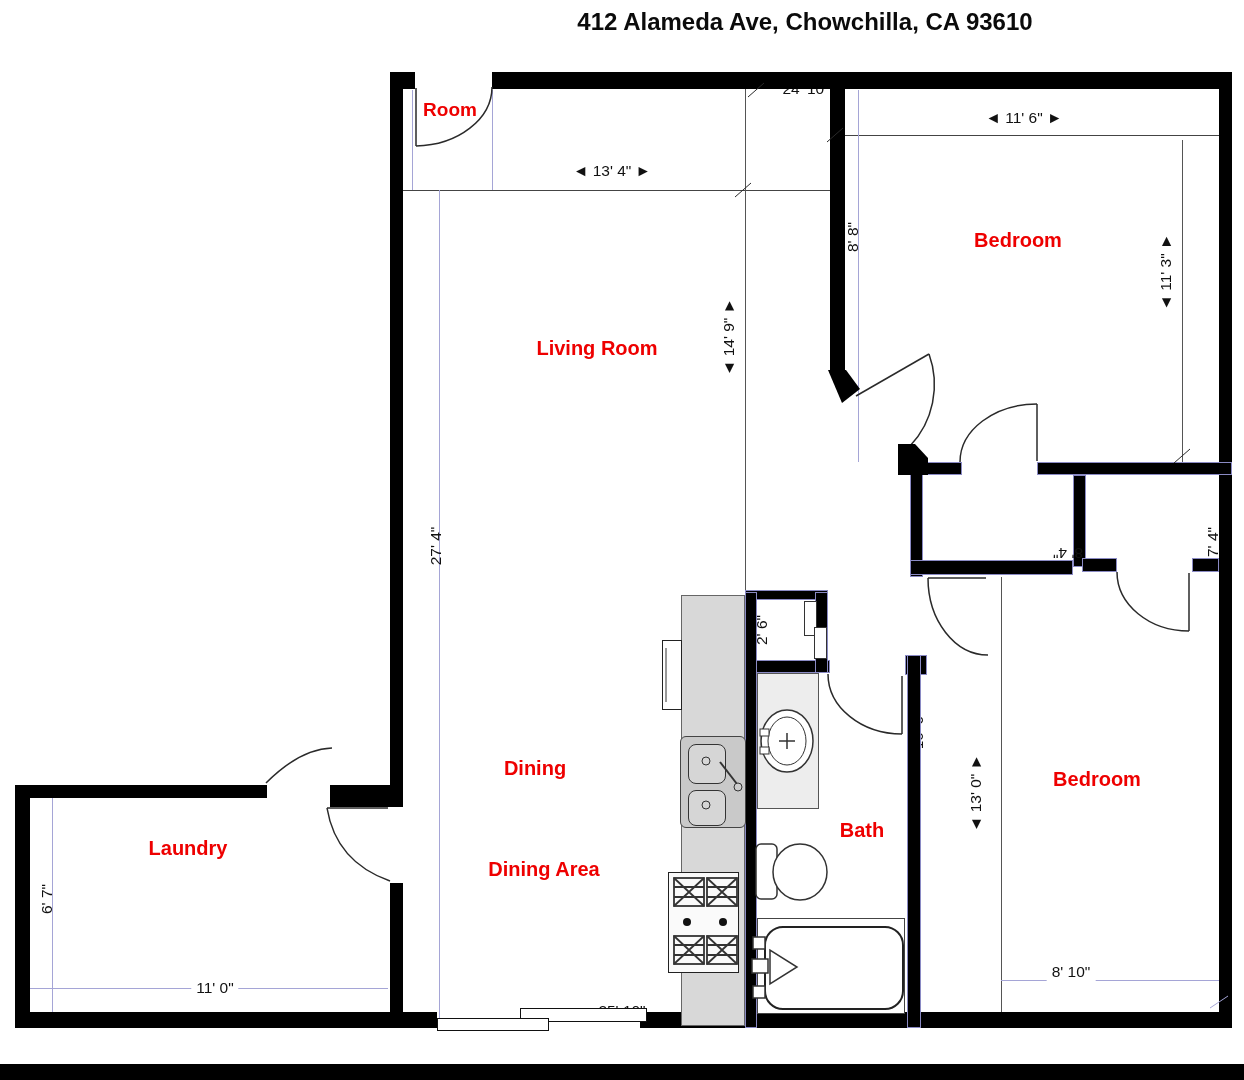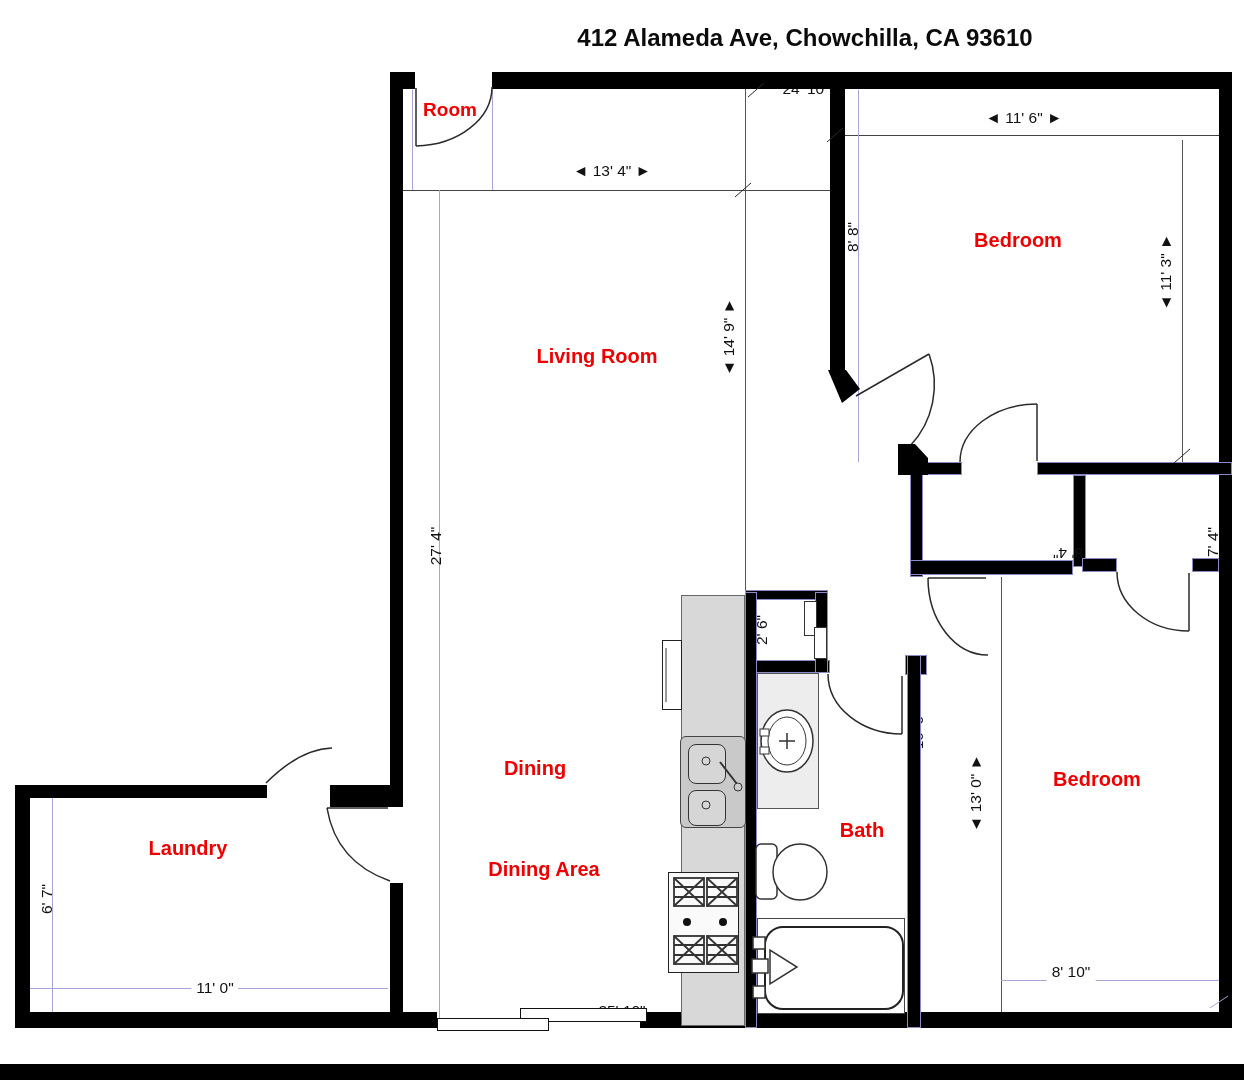--- a/index.html
+++ b/index.html
@@ -18,21 +18,21 @@
   .title{font-size:24px;font-weight:bold;color:#0b0b0b;}
   .bgw{background:#fff;padding:0 5px;}
   .fix{position:absolute;z-index:3;box-sizing:border-box;}
   svg.ov{position:absolute;left:0;top:0;z-index:4;pointer-events:none;}
 </style>
 </head>
 <body>
 
 <div id="plan">
 
-  <div class="txt title" style="left:805px;top:38px;text-align:center;">412 Alameda Ave, Chowchilla, CA 93610</div>
+  <div class="txt title" style="left:805px;top:22px;text-align:center;">412 Alameda Ave, Chowchilla, CA 93610</div>
 
   <div class="dl" style="left:398px;top:190px;width:434px;height:1px;background:#444;"></div>
   <div class="dl" style="left:745px;top:88px;width:1px;height:504px;background:#555;"></div>
   <div class="dl" style="left:439px;top:190px;width:1px;height:836px;background:#a5a5d6;"></div>
   <div class="dl" style="left:845px;top:135px;width:374px;height:1px;background:#444;"></div>
   <div class="dl" style="left:858px;top:90px;width:1px;height:372px;background:#a5a5d6;"></div>
   <div class="dl" style="left:1182px;top:140px;width:1px;height:322px;background:#555;"></div>
   <div class="dl" style="left:412px;top:90px;width:1px;height:100px;background:#a5a5d6;"></div>
   <div class="dl" style="left:492px;top:90px;width:1px;height:100px;background:#a5a5d6;"></div>
   <div class="dl" style="left:52px;top:798px;width:1px;height:228px;background:#a5a5d6;"></div>
@@ -152,21 +152,21 @@
         <rect x="707" y="936" width="30" height="28"></rect>
           <path d="M707,936 l30,28 M737,936 l-30,28 M707,945 h30 M707,955 h30"></path>
       </g>
       <circle cx="687" cy="922" r="4" fill="#111" stroke="none"></circle>
       <circle cx="723" cy="922" r="4" fill="#111" stroke="none"></circle>
       <path d="M666,648 v54" stroke-width="1"></path>
     </g>
   </svg>
 
   <div class="txt room room-sm" style="left:450px;top:110px;">Room</div>
-  <div class="txt room" style="left:597px;top:356px;">Living Room</div>
+  <div class="txt room" style="left:597px;top:348px;">Living Room</div>
   <div class="txt room" style="left:1018px;top:240px;">Bedroom</div>
   <div class="txt room" style="left:1097px;top:779px;">Bedroom</div>
   <div class="txt room" style="left:535px;top:768px;">Dining</div>
   <div class="txt room" style="left:544px;top:869px;">Dining Area</div>
   <div class="txt room" style="left:862px;top:830px;">Bath</div>
   <div class="txt room" style="left:188px;top:848px;">Laundry</div>
 
   <div class="txt dim" style="left:612px;top:171px;">◄ 13' 4" ►</div>
   <div class="txt dim" style="left:1024px;top:118px;">◄ 11' 6" ►</div>
   <div class="txt dim rot" style="left:853px;top:237px;">8' 8"</div>

